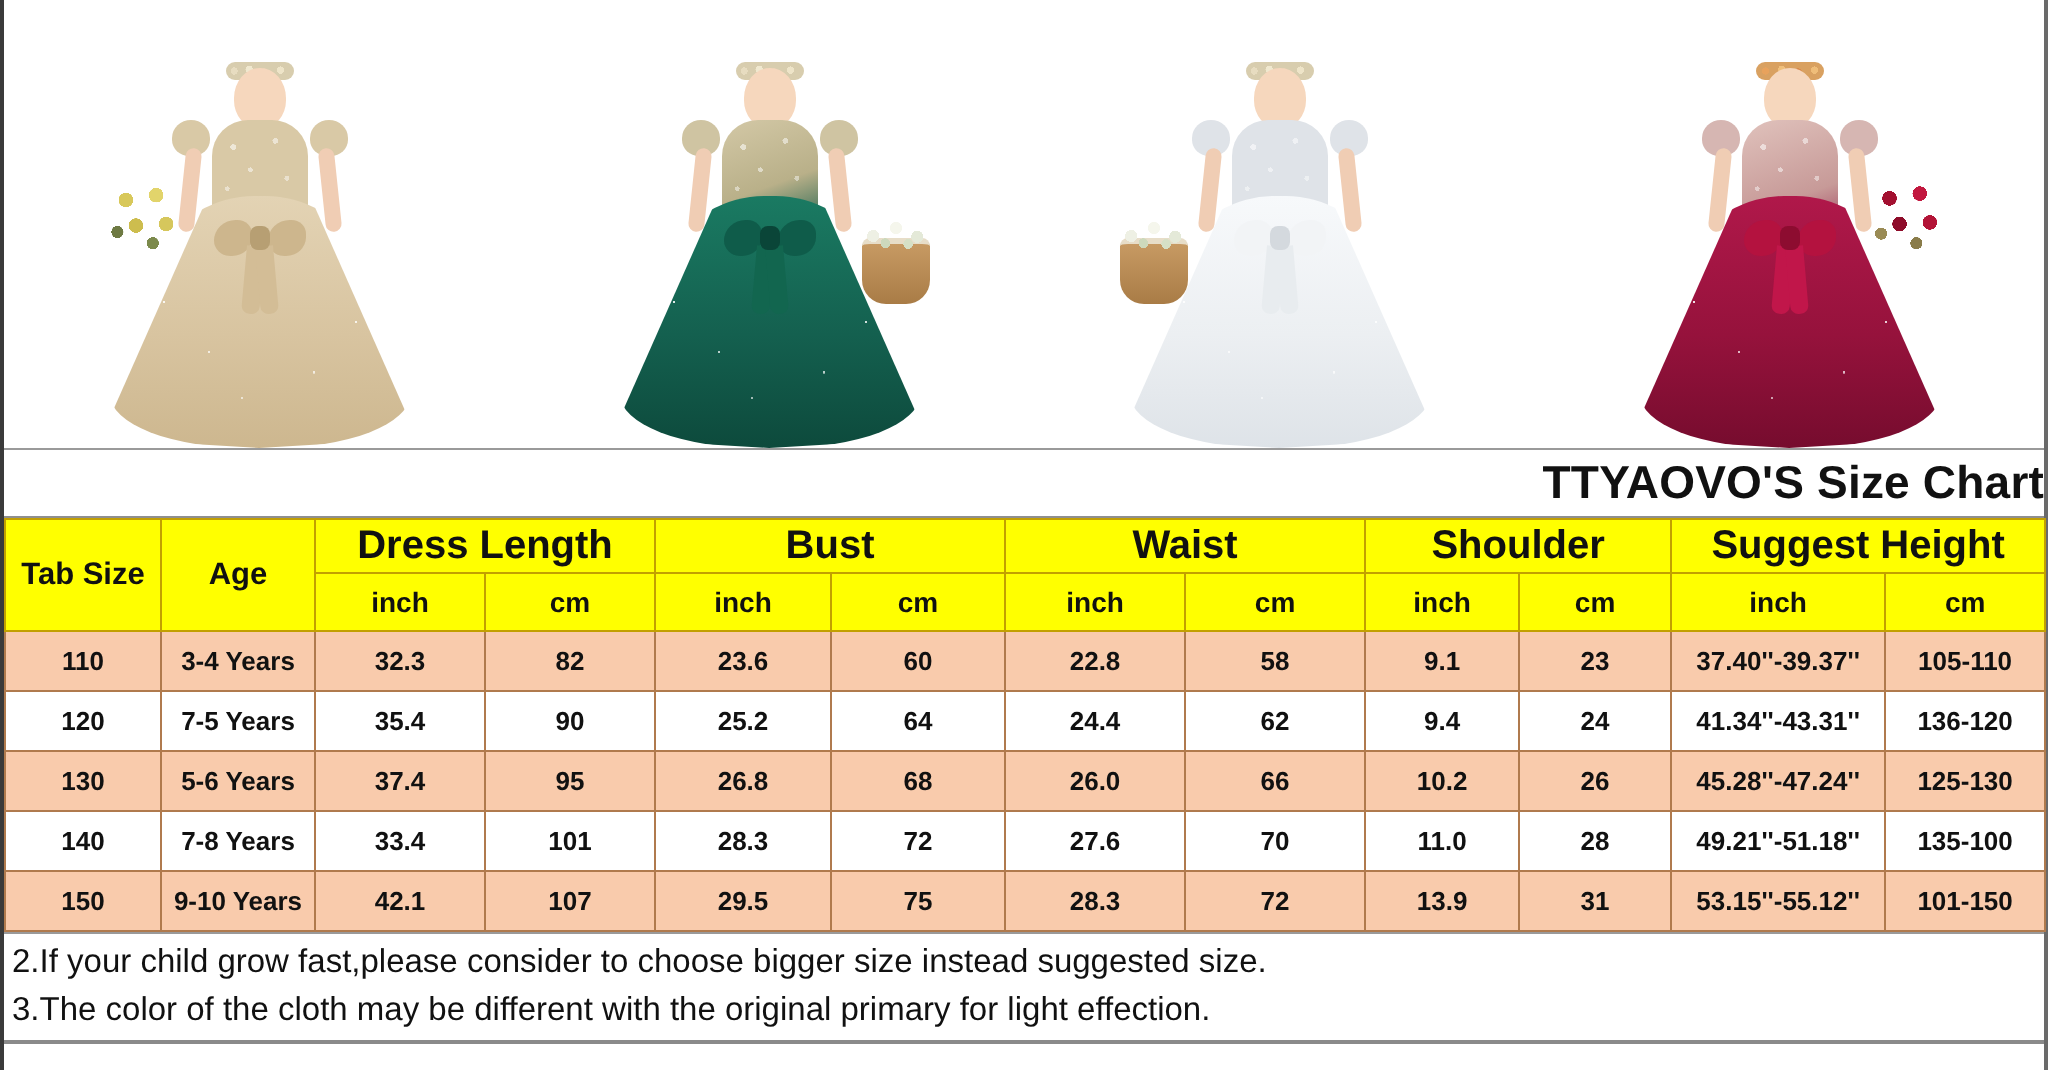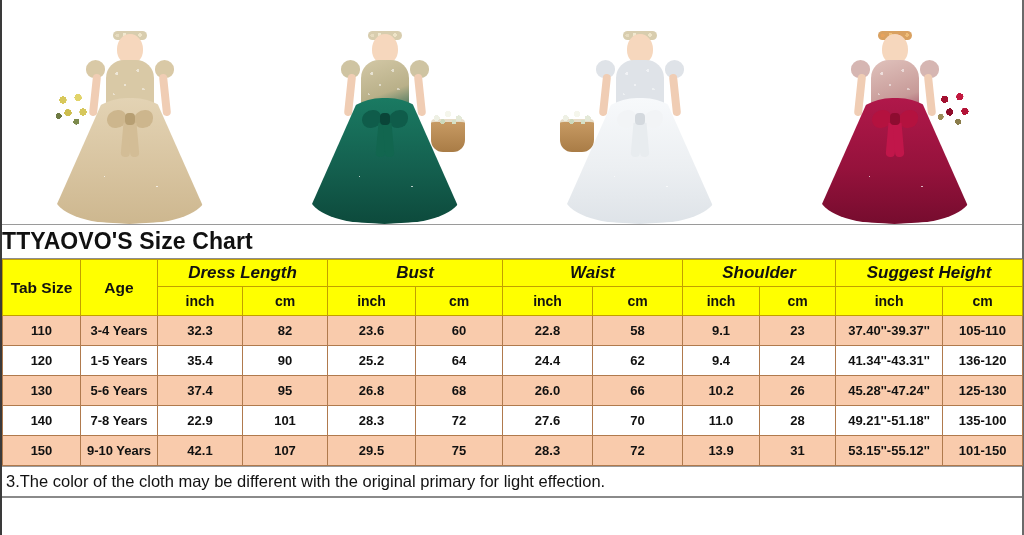--- a/index.html
+++ b/index.html
@@ -214,21 +214,21 @@
       radial-gradient(5px 5px at 78% 62%, #e4e9d8 60%, transparent 61%),
       radial-gradient(4px 4px at 36% 78%, #cdd9bc 60%, transparent 61%),
       radial-gradient(4px 4px at 66% 80%, #d6e0c6 60%, transparent 61%);
   }
 
   
   .title-band {
     height: 33px;
     display: flex;
     align-items: center;
-    justify-content: flex-start;
+    justify-content: flex-end;
     background: #ffffff;
     border-bottom: 1px solid #8f8f8f;
   }
   .title-band .title {
     font-size: 23px;
     font-weight: bold;
     letter-spacing: .1px;
     color: #111111;
     white-space: nowrap;
   }
@@ -246,21 +246,21 @@
     font-weight: bold;
     color: #111111;
     padding: 0;
     overflow: hidden;
     white-space: nowrap;
   }
   table.size-chart thead th {
     background: #ffff00;
     border-color: #c2a000;
   }
-  th.grp { height: 26px; font-size: 17px; font-style: italic; }
+  th.grp { height: 26px; font-size: 20px; }
   th.unit { height: 28px; font-size: 14px; }
   th.tall { height: 54px; font-size: 15.5px; margin-top: 15px; }
   table.size-chart tbody td {
     height: 29px;
     font-size: 13px;
   }
   tr.odd td { background: #f9cbac; }
   tr.even td { background: #ffffff; }
   td.c-tab, td.c-age { font-size: 12.5px; }
   td.c-height { font-size: 12.5px; }
@@ -451,21 +451,21 @@
         <td>60</td>
         <td>22.8</td>
         <td>58</td>
         <td>9.1</td>
         <td>23</td>
         <td class="c-height">37.40''-39.37''</td>
         <td class="c-height">105-110</td>
       </tr>
       <tr class="even">
         <td class="c-tab">120</td>
-        <td class="c-age">1-5 Years</td>
+        <td class="c-age">7-5 Years</td>
         <td>35.4</td>
         <td>90</td>
         <td>25.2</td>
         <td>64</td>
         <td>24.4</td>
         <td>62</td>
         <td>9.4</td>
         <td>24</td>
         <td class="c-height">41.34''-43.31''</td>
         <td class="c-height">136-120</td>
@@ -480,21 +480,21 @@
         <td>26.0</td>
         <td>66</td>
         <td>10.2</td>
         <td>26</td>
         <td class="c-height">45.28''-47.24''</td>
         <td class="c-height">125-130</td>
       </tr>
       <tr class="even">
         <td class="c-tab">140</td>
         <td class="c-age">7-8 Years</td>
-        <td>22.9</td>
+        <td>33.4</td>
         <td>101</td>
         <td>28.3</td>
         <td>72</td>
         <td>27.6</td>
         <td>70</td>
         <td>11.0</td>
         <td>28</td>
         <td class="c-height">49.21''-51.18''</td>
         <td class="c-height">135-100</td>
       </tr>
@@ -509,16 +509,17 @@
         <td>72</td>
         <td>13.9</td>
         <td>31</td>
         <td class="c-height">53.15''-55.12''</td>
         <td class="c-height">101-150</td>
       </tr>
     </tbody>
   </table>
 
   <div class="notes">
+    <div class="note">2.If your child grow fast,please consider to choose bigger size instead suggested size.</div>
     <div class="note">3.The color of the cloth may be different with the original primary for light effection.</div>
   </div>
 
 </div>
 
 </body></html>

